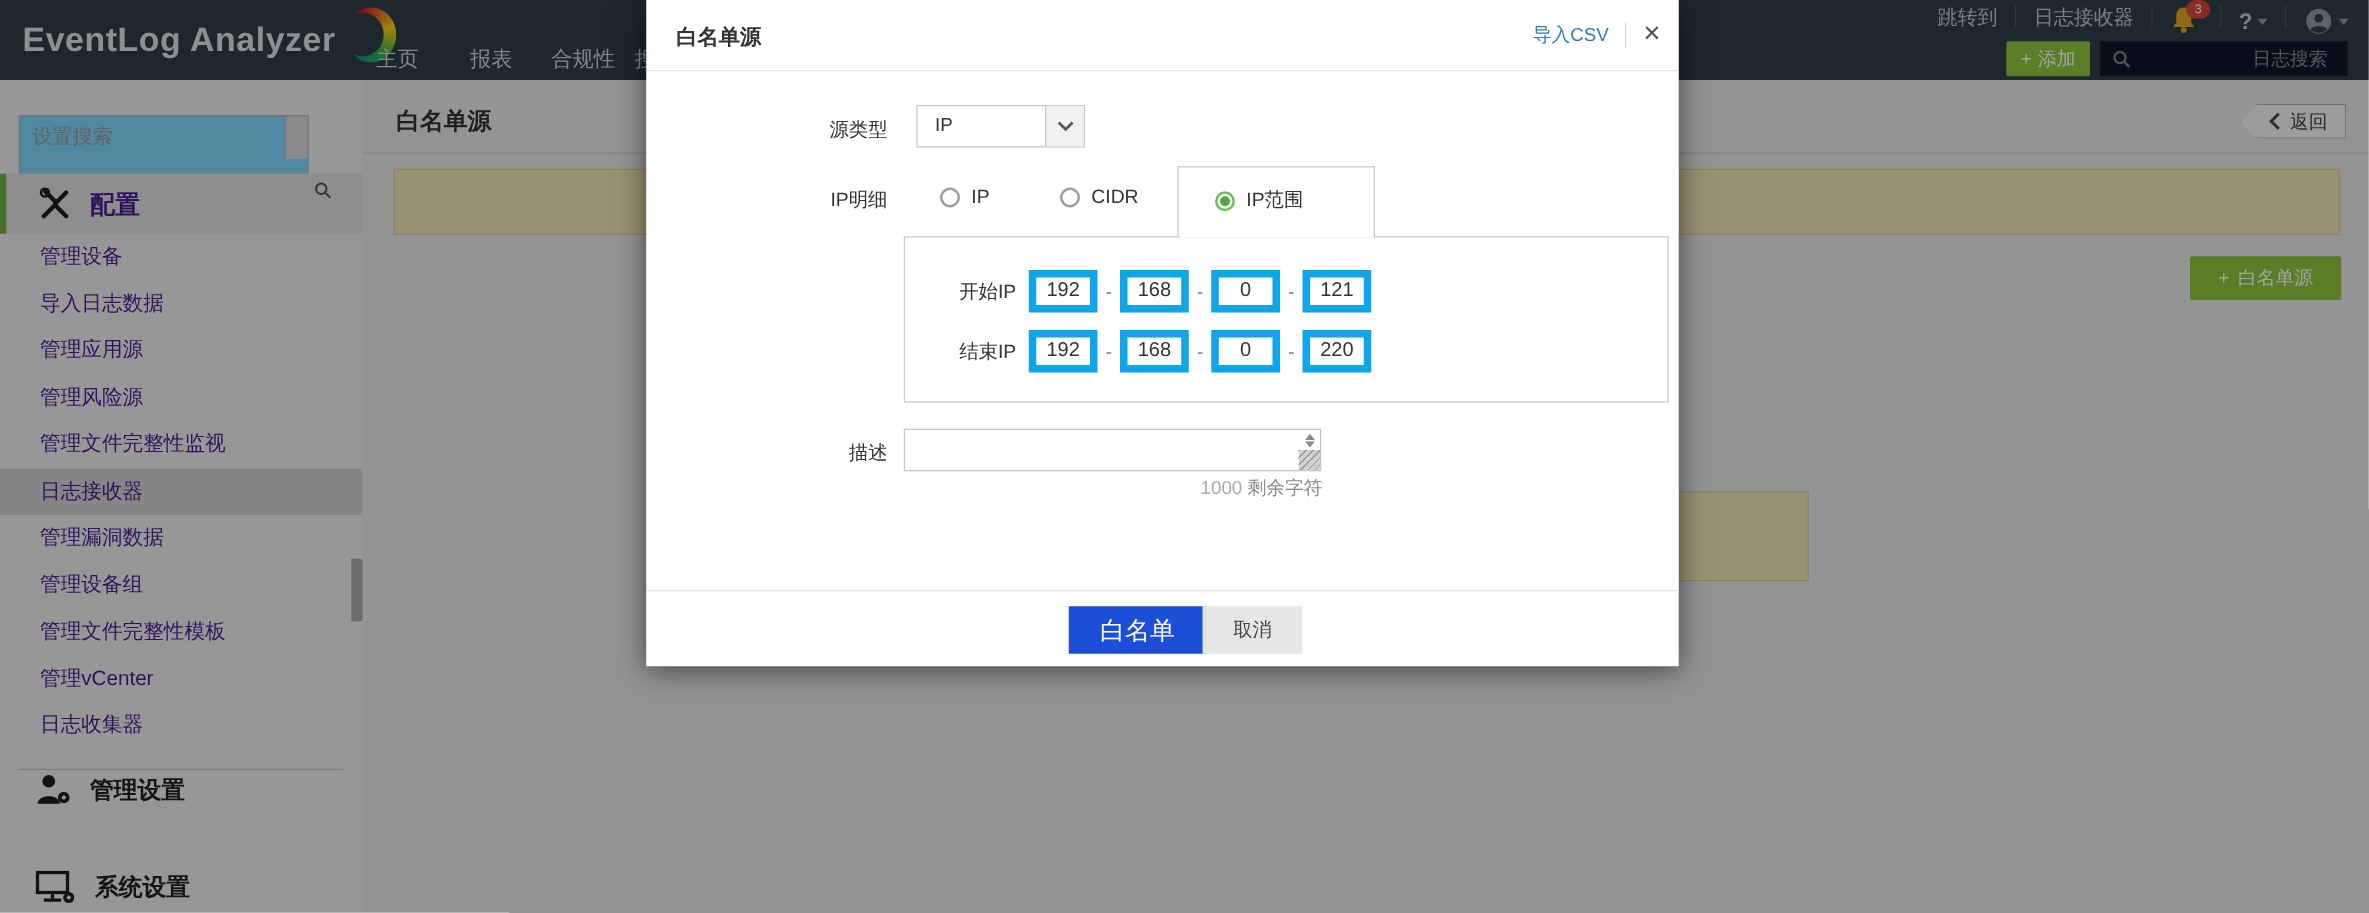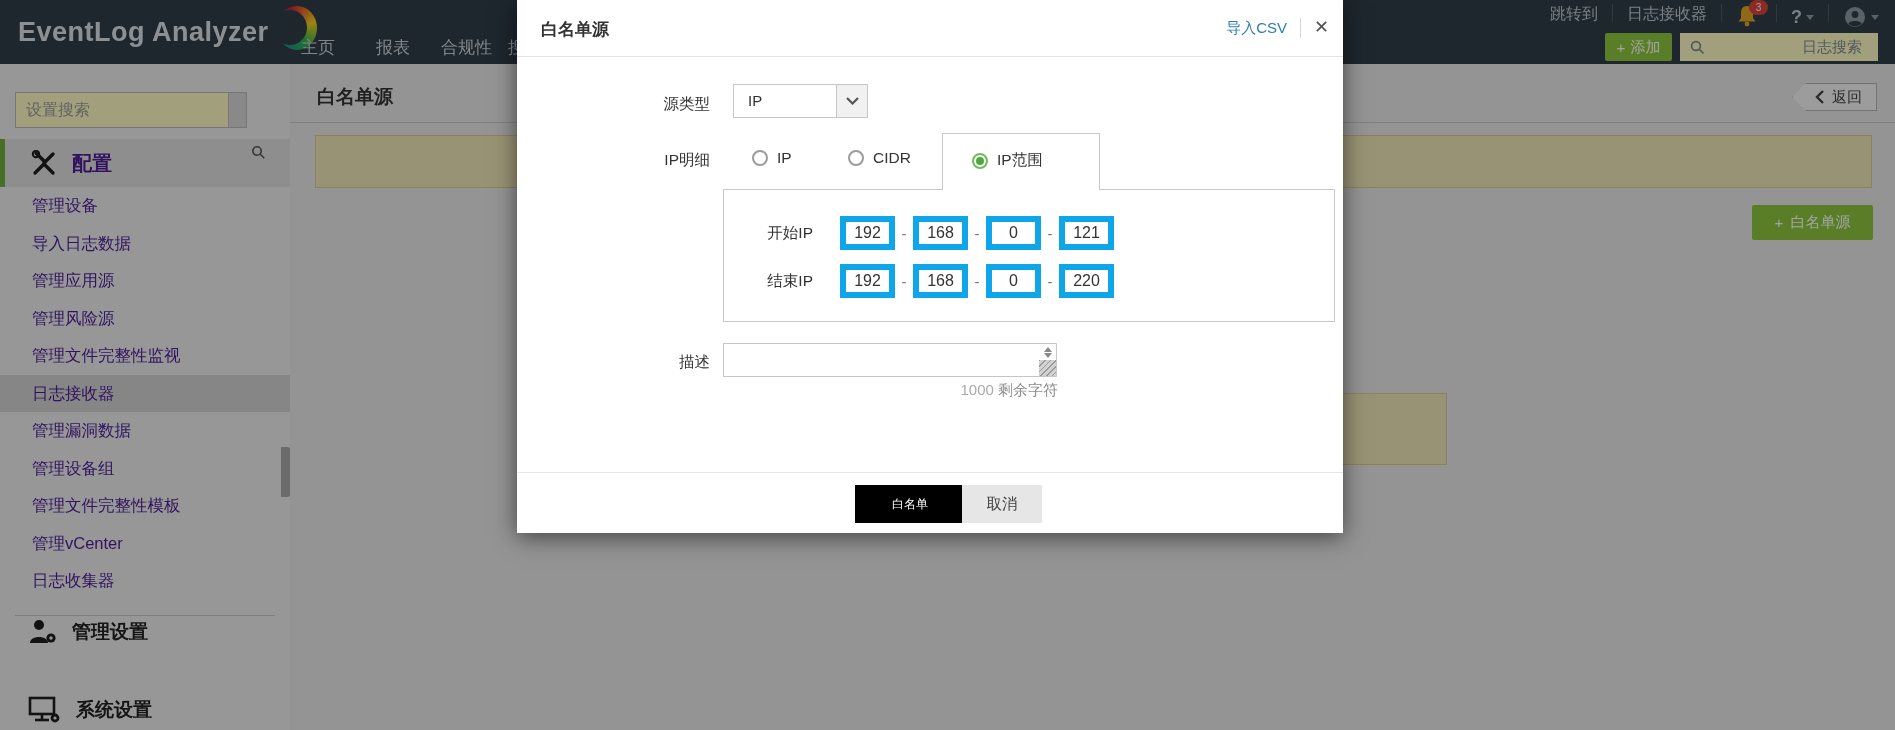--- a/index.html
+++ b/index.html
@@ -25,26 +25,26 @@
   .bell-wrap{position:relative;width:26px;height:26px;cursor:pointer}
   .badge{position:absolute;top:-4px;right:-6px;min-width:15px;height:15px;border-radius:8px;background:#d9443c;
     color:#fff;font-size:10px;line-height:15px;text-align:center;padding:0 2px}
   .caret{width:0;height:0;border-left:4px solid transparent;border-right:4px solid transparent;
     border-top:5px solid #8d979e;display:inline-block;margin-left:4px}
   .help-q{font-size:18px;color:#bfc7cc;font-weight:bold}
   .tr-group{display:flex;align-items:center;cursor:pointer}
   .topbar-row2{position:absolute;top:33px;right:17px;display:flex;align-items:center;gap:8px}
   .btn-add{width:67px;height:28px;background:#8dc63f;color:#fff;font-size:15px;border:none;border-radius:2px;
     display:flex;align-items:center;justify-content:center;gap:5px;cursor:pointer}
-  .log-search{width:198px;height:28px;background:#fef9c3;display:flex;align-items:center;
+  .log-search{width:198px;height:28px;background:#0f172a;display:flex;align-items:center;
     padding:0 10px;box-sizing:border-box;cursor:text}
   .log-search span{margin-left:auto;margin-right:6px;color:#7e8b93;font-size:15px}
   
   .sidebar{position:absolute;left:0;top:64px;width:290px;height:666px;background:#ececec;z-index:1}
-  .side-search{position:absolute;left:15px;top:28px;width:232px;height:36px;background:#fef9c3;
+  .side-search{position:absolute;left:15px;top:28px;width:232px;height:47px;background:#7dd3fc;
     border:1px solid #b9b9b9;box-sizing:border-box}
   .side-search input{position:absolute;left:0;top:0;width:212px;height:34px;border:none;background:transparent;
     padding:0 0 0 10px;font-size:16px;color:#444;outline:none;font-family:inherit}
   .side-search input::placeholder{color:#9a9a9a}
   .side-search-btn{position:absolute;right:0;top:0;width:17px;height:34px;background:#d7d7d7;border-left:1px solid #bdbdbd;cursor:pointer}
   .section-config{position:absolute;left:0;top:75px;width:290px;height:48px;background:#dedede;
     border-left:5px solid #6fae3c;box-sizing:border-box;display:flex;align-items:center;cursor:pointer}
   .config-icon{margin-left:26px}
   .config-label{margin-left:14px;font-size:20px;font-weight:bold;color:#4c1d95}
   .config-search{position:absolute;right:24px;top:6px}
@@ -93,39 +93,39 @@
   .radio .rlbl{font-size:15.5px;color:#333}
   .radio-ip{left:235px;top:149px}
   .radio-cidr{left:331px;top:149px}
   .tab-range{position:absolute;left:425px;top:133px;width:158px;height:57px;background:#fff;
     border:1px solid #c9c9c9;border-bottom:none;box-sizing:border-box;z-index:3;cursor:pointer}
   .tab-range .radio{left:29px;top:16px}
   .circ.on{border-color:#6dbd5a;position:relative}
   .circ.on::after{content:"";position:absolute;left:2px;top:2px;width:8px;height:8px;border-radius:50%;background:#4ea83c}
   .panel{position:absolute;left:206px;top:189px;width:612px;height:133px;border:1px solid #c9c9c9;box-sizing:border-box;z-index:2;background:#fff}
   .ip-row{position:absolute;left:0;height:34px;display:flex;align-items:center}
-  .ip-row .iplbl{width:89px;text-align:right;font-size:15.5px;color:#333;margin-right:27px;white-space:nowrap}
+  .ip-row .iplbl{width:89px;text-align:right;font-size:15.5px;color:#333;margin-right:10px;white-space:nowrap}
   .row-start{top:26px}
   .row-end{top:74px}
   .octet{width:55px;height:34px;border:6px solid #0ea5e9;box-sizing:border-box;text-align:center;
     font-size:16px;color:#333;outline:none;font-family:inherit;padding:0}
   .dash{width:18px;text-align:center;color:#777;font-size:15px}
   .desc-wrap{position:absolute;left:206px;top:343px;width:334px;height:34px;border:1px solid #c6c6c6;box-sizing:border-box;background:#fff}
   .desc-wrap textarea{position:absolute;left:0;top:0;width:314px;height:32px;border:none;resize:none;outline:none;
     font-family:inherit;font-size:14px;box-sizing:border-box;padding:4px 6px;background:transparent}
   .desc-scroll{position:absolute;right:0;top:0;width:17px;height:32px}
   .spin{position:absolute;right:0;top:0;width:17px;height:16px;display:flex;flex-direction:column;
     align-items:center;justify-content:center;gap:1px;cursor:pointer}
   .resize{position:absolute;right:0;bottom:0;width:17px;height:16px;background:#d2d2d2;cursor:nwse-resize;
     background-image:repeating-linear-gradient(135deg,#9a9a9a 0 1px,transparent 1px 4px)}
   .char-count{position:absolute;left:206px;top:381px;width:335px;text-align:right;font-size:15px;color:#8a8a8a}
   .char-count .num{color:#ababab}
   .modal-footer{position:absolute;left:0;bottom:0;width:100%;height:61px;border-top:1px solid #e6e6e6;box-sizing:border-box}
-  .btn-submit{position:absolute;left:338px;top:12px;width:110px;height:38px;background:#000000;border:none;
-    color:#fff;font-size:12px;cursor:pointer;font-family:inherit}
+  .btn-submit{position:absolute;left:338px;top:12px;width:110px;height:38px;background:#1d4ed8;border:none;
+    color:#fff;font-size:20px;cursor:pointer;font-family:inherit}
   .btn-cancel{position:absolute;left:445px;top:12px;width:80px;height:38px;background:#e6e6e6;border:none;
     color:#444;font-size:15.5px;cursor:pointer;font-family:inherit}
   svg{display:block}
 </style>
 </head>
 <body>
 
 <div class="topbar">
   <div class="logo-wrap">
     <span class="logo-text">EventLog Analyzer</span>

